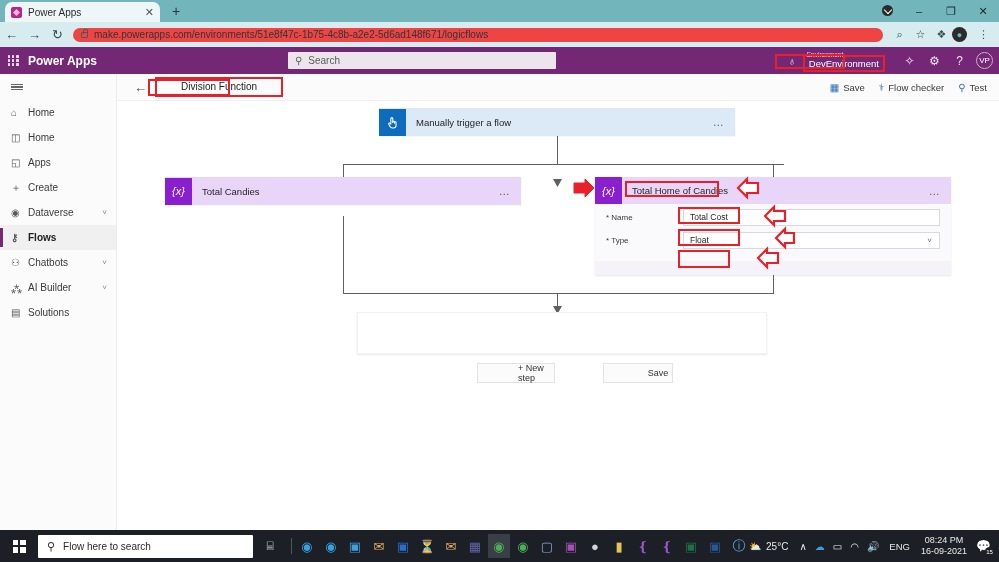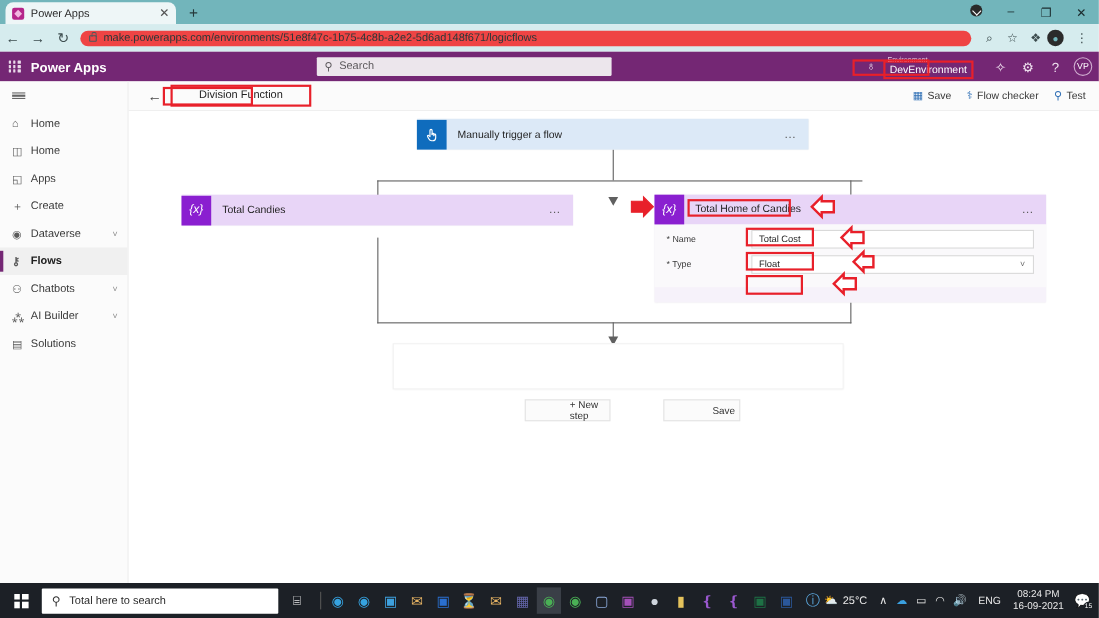--- a/index.html
+++ b/index.html
@@ -506,21 +506,21 @@
     <div class="start">
       <div class="start-grid">
           <i></i>
           <i></i>
           <i></i>
           <i></i>
         </div>
     </div>
     <div class="tb-search">
       <span class="mag">⚲</span>
-      <span class="ph">Total here to search</span>
+      <span class="ph">Flow here to search</span>
     </div>
     <div class="tb-taskview">⌸</div>
     <div class="tb-div"></div>
 
     <div class="tb-apps">
       <div class="tb-app" style="color:#36a3e0;">◉</div>
       <div class="tb-app" style="color:#36a3e0;">◉</div>
       <div class="tb-app" style="color:#3ea0dd;">▣</div>
       <div class="tb-app" style="color:#e8b464;">✉</div>
       <div class="tb-app" style="color:#2a6fd0;">▣</div>

